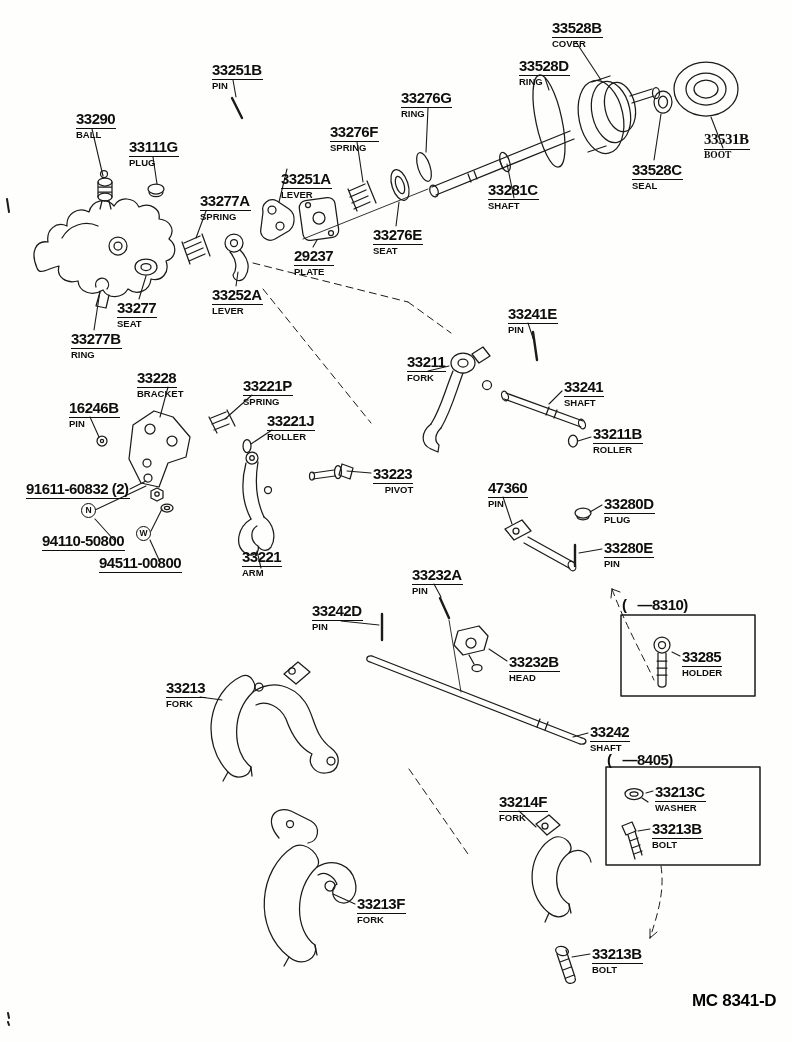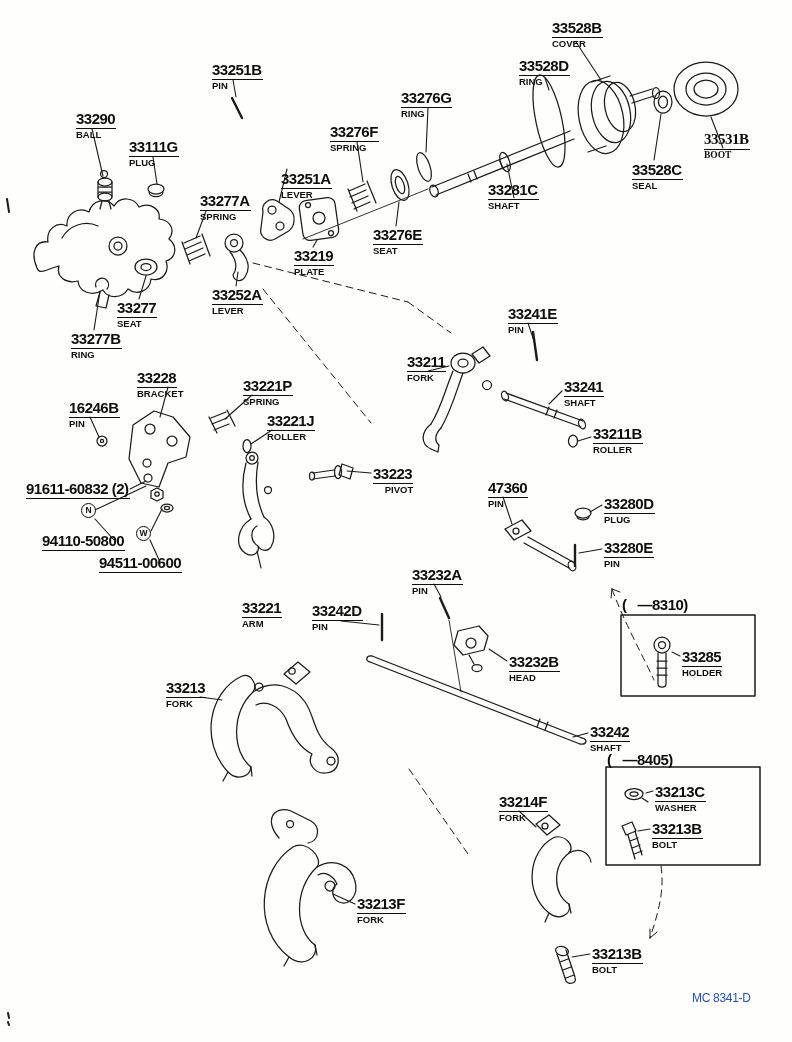--- a/index.html
+++ b/index.html
@@ -9,21 +9,21 @@
   .stage svg{position:absolute;left:0;top:0;}
   #labels-layer{position:absolute;left:0;top:0;width:100%;height:100%;}
   .part-label{position:absolute;font-weight:700;color:#0e0e0e;line-height:1.05;white-space:pre;}
   .part-label .num{display:inline-block;font-size:15px;letter-spacing:-0.5px;
                    border-bottom:1.7px solid #0e0e0e;padding:0 1px 1px 0;}
   .part-label.plain .num{border-bottom:none;}
   .part-label .cap{display:block;font-size:9.5px;margin-top:1.5px;letter-spacing:0;}
   .symbol{position:absolute;width:13px;height:13px;border:1.5px solid #0e0e0e;border-radius:50%;
           color:#0e0e0e;font-size:8.5px;font-weight:700;display:flex;align-items:center;justify-content:center;
           line-height:1;background:#fefefd;}
-  .figure-code{position:absolute;font-size:12px;font-weight:400;color:#1d4ed8;letter-spacing:-0.3px;white-space:pre;}
+  .figure-code{position:absolute;font-size:17px;font-weight:700;color:#000000;letter-spacing:-0.3px;white-space:pre;}
 </style>
 </head>
 <body>
 
 <div class="stage">
 
   <svg width="792" height="1042" viewBox="0 0 792 1042" xmlns="http://www.w3.org/2000/svg">
     <g stroke="#1b1b1b" fill="none" stroke-width="1.25" stroke-linecap="round" stroke-linejoin="round">
 
       <path d="M7 199 l2 13 M8 1013 l1 5 M8 1022 l1 3" stroke-width="2"></path>
@@ -194,40 +194,40 @@
       <div class="part-label" style="left: 212px; top: 62px;"><span class="num">33251B</span><span class="cap">PIN</span></div>
       <div class="part-label" style="left: 76px; top: 111px;"><span class="num">33290</span><span class="cap">BALL</span></div>
       <div class="part-label" style="left: 129px; top: 139px;"><span class="num">33111G</span><span class="cap">PLUG</span></div>
       <div class="part-label" style="left: 330px; top: 124px;"><span class="num">33276F</span><span class="cap">SPRING</span></div>
       <div class="part-label" style="left: 281px; top: 151px; margin-top: 20px;"><span class="num">33251A</span><span class="cap">LEVER</span></div>
       <div class="part-label" style="left: 180px; top: 193px; margin-left: 20px;"><span class="num">33277A</span><span class="cap">SPRING</span></div>
       <div class="part-label" style="left: 488px; top: 182px;"><span class="num">33281C</span><span class="cap">SHAFT</span></div>
       <div class="part-label" style="left: 632px; top: 162px;"><span class="num">33528C</span><span class="cap">SEAL</span></div>
       <div class="part-label" style="left: 704px; top: 131px; font-family: Liberation Serif, serif;"><span class="num">33531B</span><span class="cap">BOOT</span></div>
       <div class="part-label" style="left: 373px; top: 227px;"><span class="num">33276E</span><span class="cap">SEAT</span></div>
-      <div class="part-label" style="left: 294px; top: 248px;"><span class="num">33219</span><span class="cap">PLATE</span></div>
+      <div class="part-label" style="left: 294px; top: 248px;"><span class="num">29237</span><span class="cap">PLATE</span></div>
       <div class="part-label" style="left: 117px; top: 300px;"><span class="num">33277</span><span class="cap">SEAT</span></div>
       <div class="part-label" style="left: 212px; top: 287px;"><span class="num">33252A</span><span class="cap">LEVER</span></div>
       <div class="part-label" style="left: 71px; top: 331px;"><span class="num">33277B</span><span class="cap">RING</span></div>
       <div class="part-label" style="left: 508px; top: 306px;"><span class="num">33241E</span><span class="cap">PIN</span></div>
       <div class="part-label" style="left: 407px; top: 354px;"><span class="num">33211</span><span class="cap">FORK</span></div>
       <div class="part-label" style="left: 564px; top: 379px;"><span class="num">33241</span><span class="cap">SHAFT</span></div>
       <div class="part-label" style="left: 137px; top: 370px;"><span class="num">33228</span><span class="cap">BRACKET</span></div>
       <div class="part-label" style="left: 243px; top: 378px;"><span class="num">33221P</span><span class="cap">SPRING</span></div>
       <div class="part-label" style="left: 69px; top: 400px;"><span class="num">16246B</span><span class="cap">PIN</span></div>
       <div class="part-label" style="left: 267px; top: 413px;"><span class="num">33221J</span><span class="cap">ROLLER</span></div>
       <div class="part-label" style="left: 593px; top: 426px;"><span class="num">33211B</span><span class="cap">ROLLER</span></div>
       <div class="part-label" style="left: 373px; top: 466px; text-align: right;"><span class="num">33223</span><span class="cap">PIVOT</span></div>
       <div class="part-label" style="left: 488px; top: 480px;"><span class="num">47360</span><span class="cap">PIN</span></div>
       <div class="part-label" style="left: 604px; top: 496px;"><span class="num">33280D</span><span class="cap">PLUG</span></div>
       <div class="part-label" style="left: 604px; top: 540px;"><span class="num">33280E</span><span class="cap">PIN</span></div>
       <div class="part-label" style="left: 26px; top: 481px;"><span class="num">91611-60832 (2)</span></div>
       <div class="part-label" style="left: 42px; top: 533px;"><span class="num">94110-50800</span></div>
-      <div class="part-label" style="left: 99px; top: 555px;"><span class="num">94511-00600</span></div>
-      <div class="part-label" style="left: 242px; top: 600px;"><span class="num">33221</span><span class="cap">ARM</span></div>
+      <div class="part-label" style="left: 99px; top: 555px;"><span class="num">94511-00800</span></div>
+      <div class="part-label" style="left: 242px; top: 549px;"><span class="num">33221</span><span class="cap">ARM</span></div>
       <div class="part-label" style="left: 412px; top: 567px;"><span class="num">33232A</span><span class="cap">PIN</span></div>
       <div class="part-label" style="left: 312px; top: 603px;"><span class="num">33242D</span><span class="cap">PIN</span></div>
       <div class="part-label" style="left: 509px; top: 654px;"><span class="num">33232B</span><span class="cap">HEAD</span></div>
       <div class="part-label plain" style="left: 622px; top: 597px;"><span class="num">(   —8310)</span></div>
       <div class="part-label" style="left: 682px; top: 649px;"><span class="num">33285</span><span class="cap">HOLDER</span></div>
       <div class="part-label" style="left: 166px; top: 680px;"><span class="num">33213</span><span class="cap">FORK</span></div>
       <div class="part-label" style="left: 590px; top: 724px;"><span class="num">33242</span><span class="cap">SHAFT</span></div>
       <div class="part-label plain" style="left: 607px; top: 752px;"><span class="num">(   —8405)</span></div>
       <div class="part-label" style="left: 655px; top: 784px;"><span class="num">33213C</span><span class="cap">WASHER</span></div>
       <div class="part-label" style="left: 652px; top: 821px;"><span class="num">33213B</span><span class="cap">BOLT</span></div>

